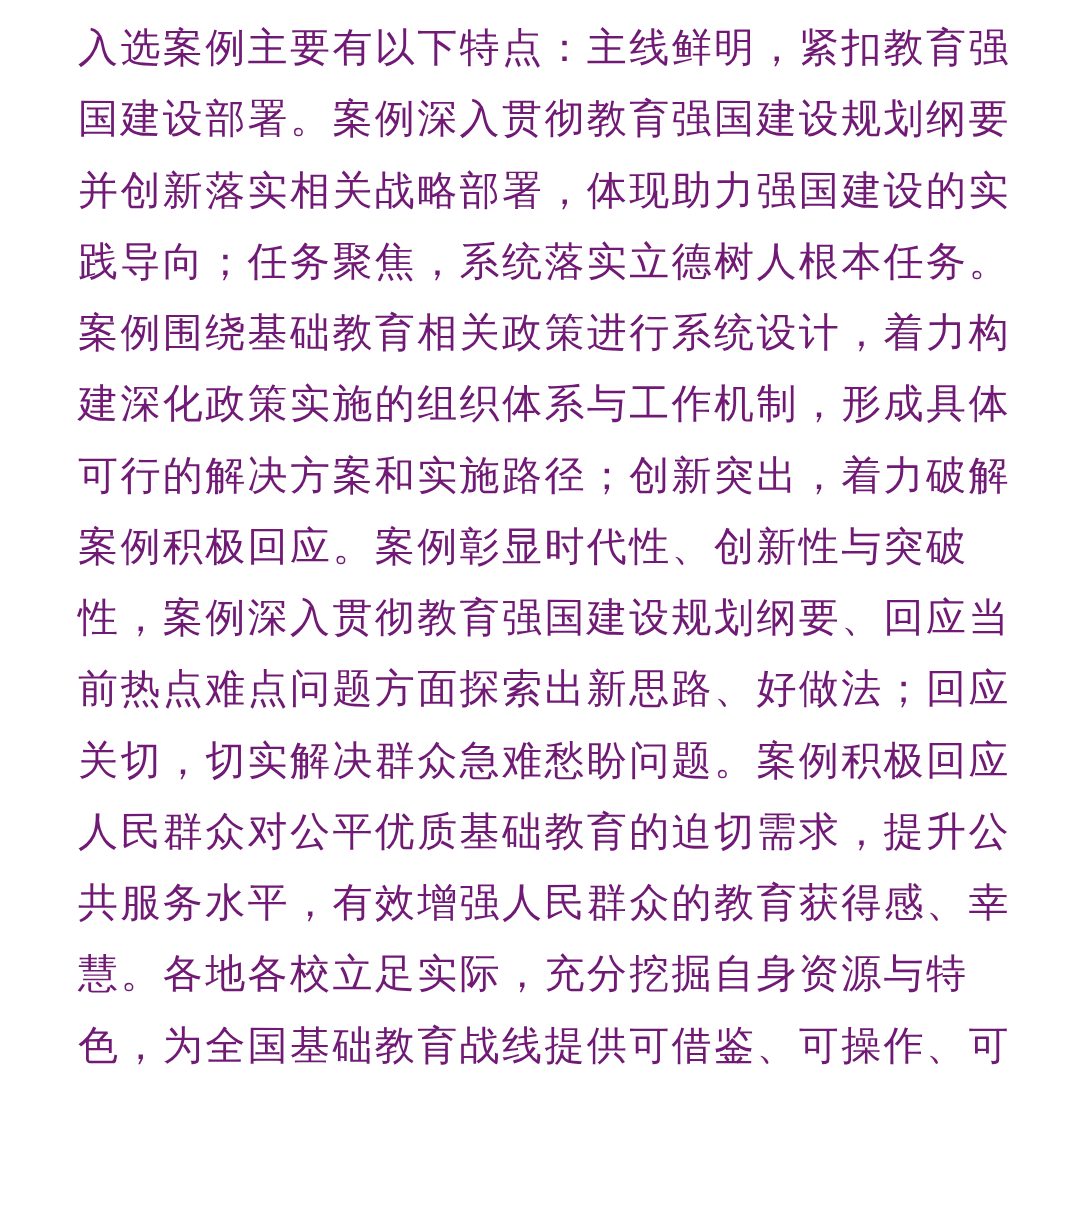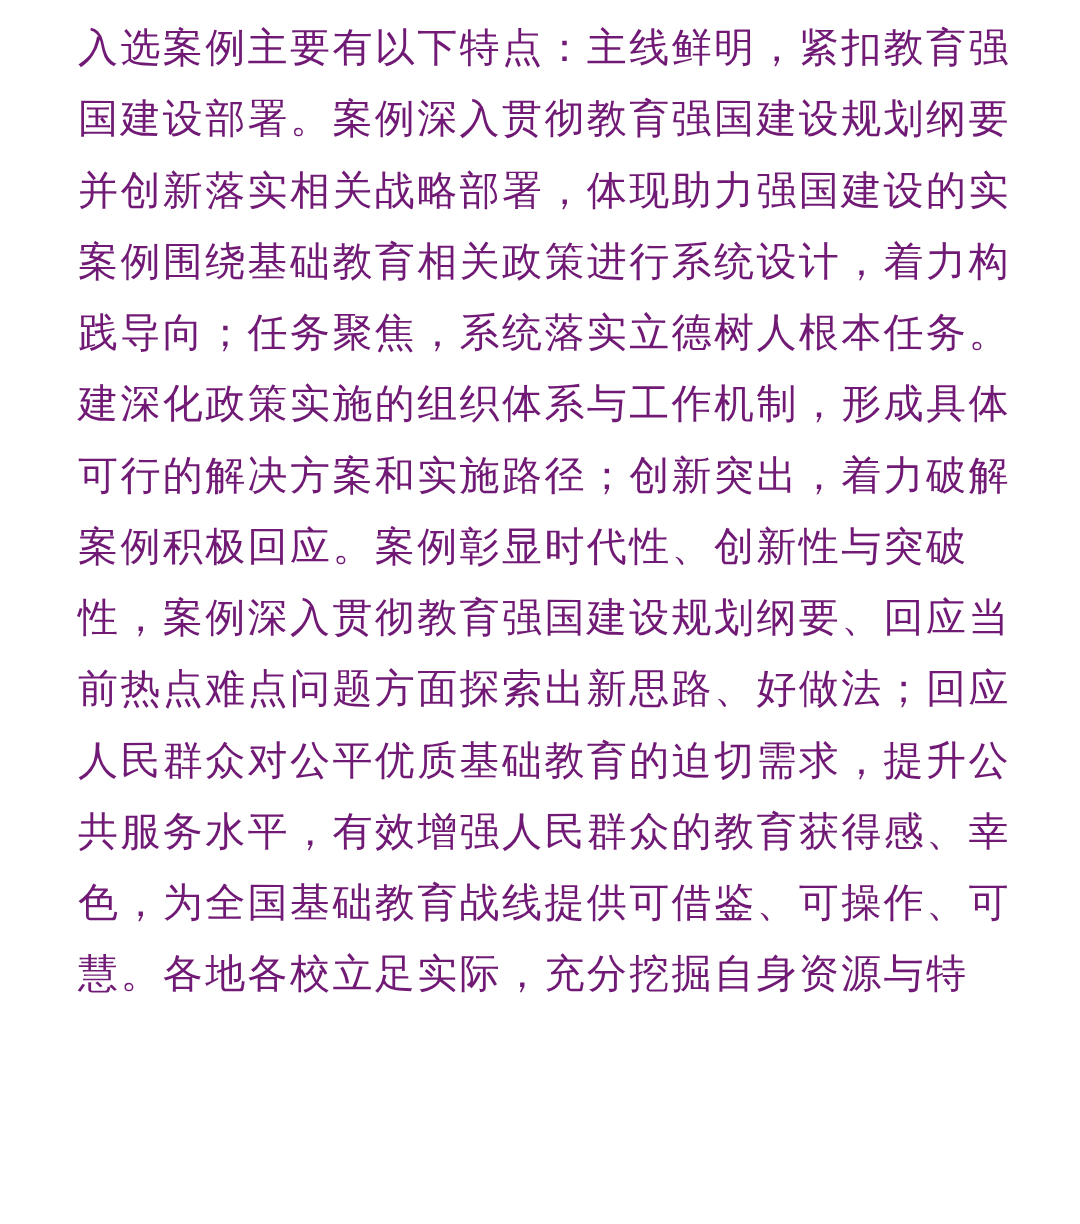--- a/index.html
+++ b/index.html
@@ -18,24 +18,25 @@
   }
   .line { display: block; white-space: nowrap; height: 71.25px; }
 </style>
 </head>
 <body>
 
 <div class="article">
   <span class="line">入选案例主要有以下特点：主线鲜明，紧扣教育强</span>
   <span class="line">国建设部署。案例深入贯彻教育强国建设规划纲要</span>
   <span class="line">并创新落实相关战略部署，体现助力强国建设的实</span>
+  <span class="line">践导向；任务聚焦，系统落实立德树人根本任务。</span>
   <span class="line">案例围绕基础教育相关政策进行系统设计，着力构</span>
-  <span class="line">践导向；任务聚焦，系统落实立德树人根本任务。</span>
   <span class="line">建深化政策实施的组织体系与工作机制，形成具体</span>
   <span class="line">可行的解决方案和实施路径；创新突出，着力破解</span>
   <span class="line">案例积极回应。案例彰显时代性、创新性与突破</span>
   <span class="line">性，案例深入贯彻教育强国建设规划纲要、回应当</span>
   <span class="line">前热点难点问题方面探索出新思路、好做法；回应</span>
+  <span class="line">关切，切实解决群众急难愁盼问题。案例积极回应</span>
   <span class="line">人民群众对公平优质基础教育的迫切需求，提升公</span>
   <span class="line">共服务水平，有效增强人民群众的教育获得感、幸</span>
+  <span class="line">慧。各地各校立足实际，充分挖掘自身资源与特</span>
   <span class="line">色，为全国基础教育战线提供可借鉴、可操作、可</span>
-  <span class="line">慧。各地各校立足实际，充分挖掘自身资源与特</span>
 </div>
 
 </body></html>

